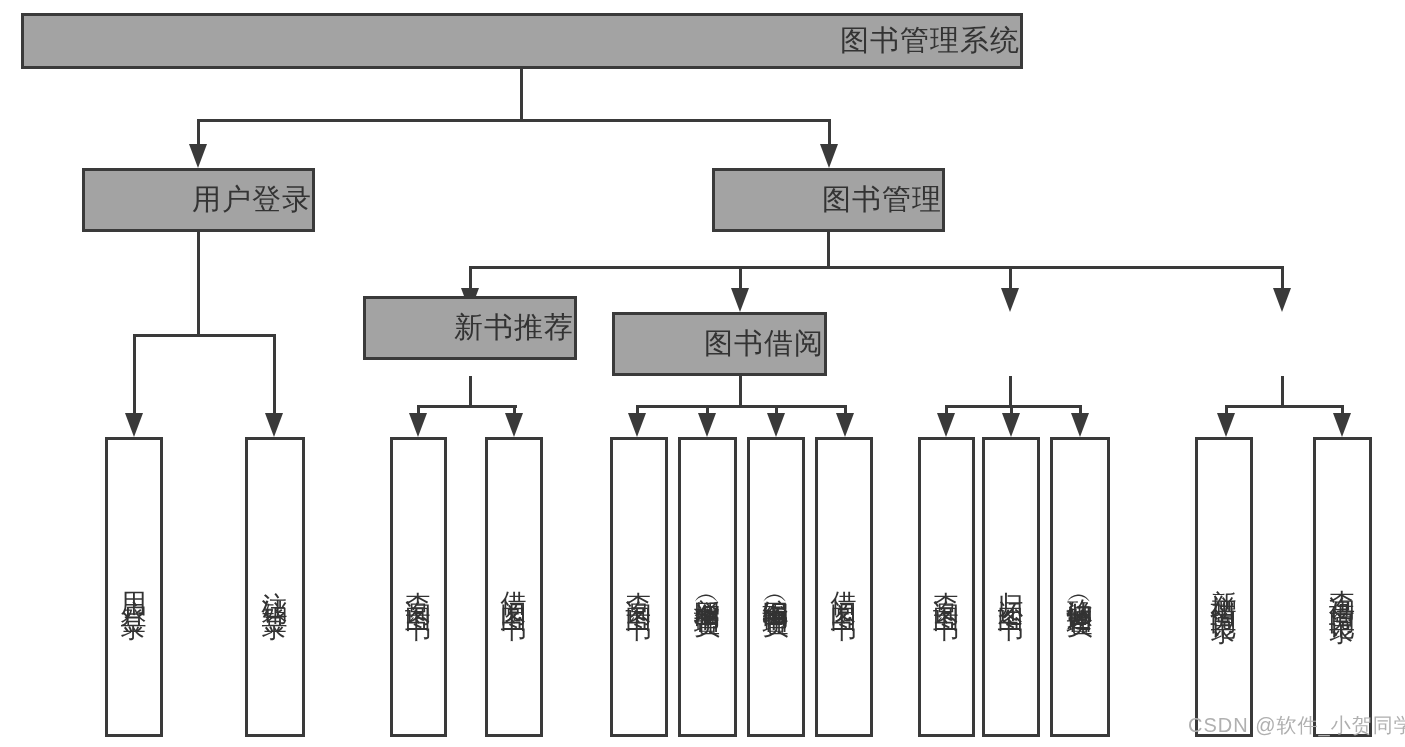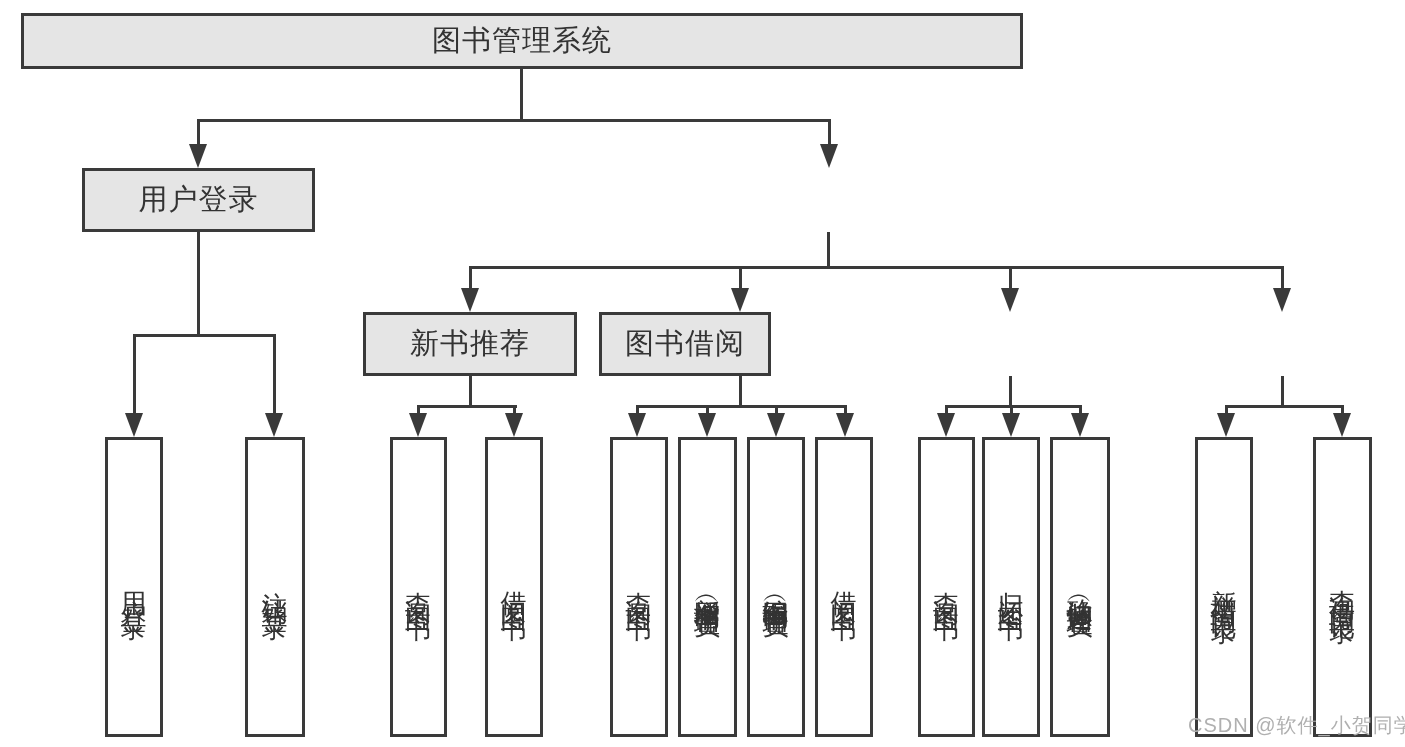--- a/index.html
+++ b/index.html
@@ -18,22 +18,22 @@
   #canvas{
     position:relative;
     width:1405px;height:747px;
     background:var(--bg);
   }
   
   .hbox{
     position:absolute;
     box-sizing:border-box;
     border:3px solid var(--line);
-    background:#e5e5e5;
-    display:flex;align-items:center;justify-content:center;
+    background:#a3a3a3;
+    display:flex;align-items:center;justify-content:flex-end;
     z-index:2;
   }
   .hbox span{
     font-size:29px;
     color:var(--text);
     letter-spacing:1px;
     white-space:nowrap;
   }
   
   .vbox{
@@ -139,25 +139,28 @@
       <div class="ahead" style="left: 1333px; top: 413px;"></div>
     </div>
 
   <div class="hbox" style="left:21px;top:13px;width:1002px;height:56px">
     <span>图书管理系统</span>
   </div>
 
   <div class="hbox" style="left:82px;top:168px;width:233px;height:64px">
     <span>用户登录</span>
   </div>
-
-  <div class="hbox" style="left:363px;top:312px;width:214px;height:64px">
+  <div class="hbox" style="left:712px;top:168px;width:233px;height:64px">
+    <span>图书管理</span>
+  </div>
+
+  <div class="hbox" style="left:363px;top:296px;width:214px;height:64px">
     <span>新书推荐</span>
   </div>
-  <div class="hbox" style="left:599px;top:312px;width:172px;height:64px">
+  <div class="hbox" style="left:612px;top:312px;width:215px;height:64px">
     <span>图书借阅</span>
   </div>
 
   <div class="vbox" style="left:105px;width:58px">
     <span class="vtext">用户登录</span>
   </div>
   <div class="vbox" style="left:245px;width:60px">
     <span class="vtext">注销登录</span>
   </div>
 

